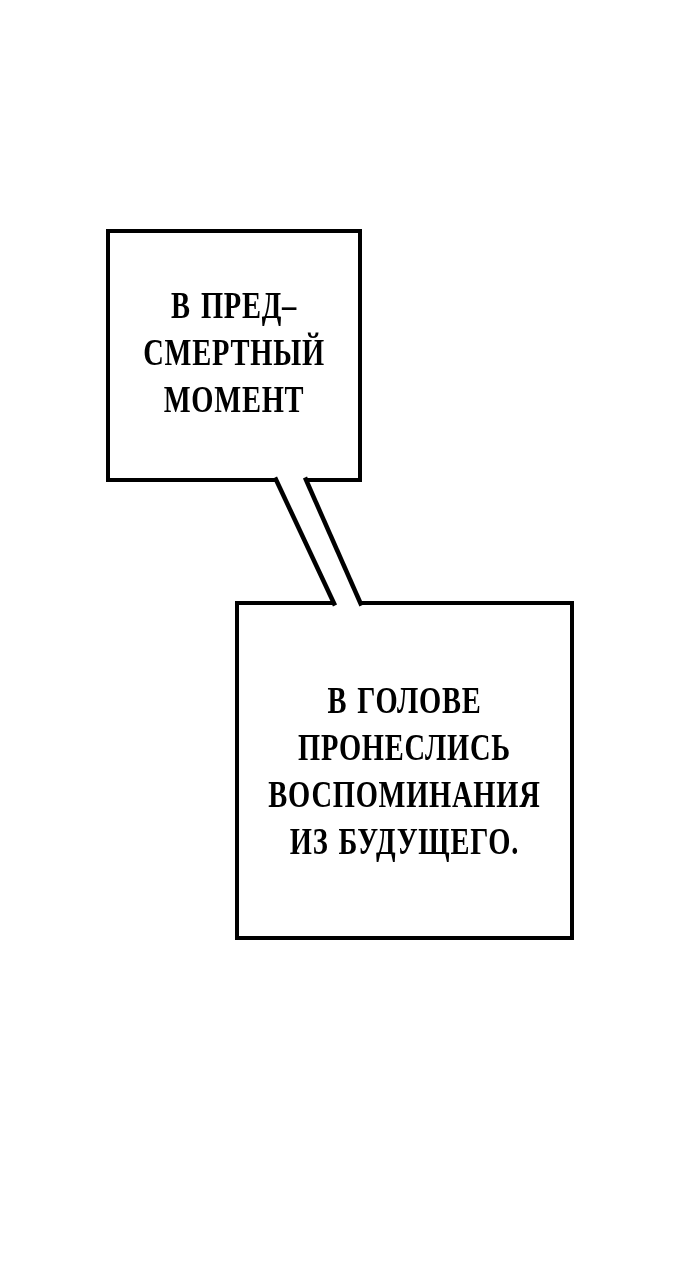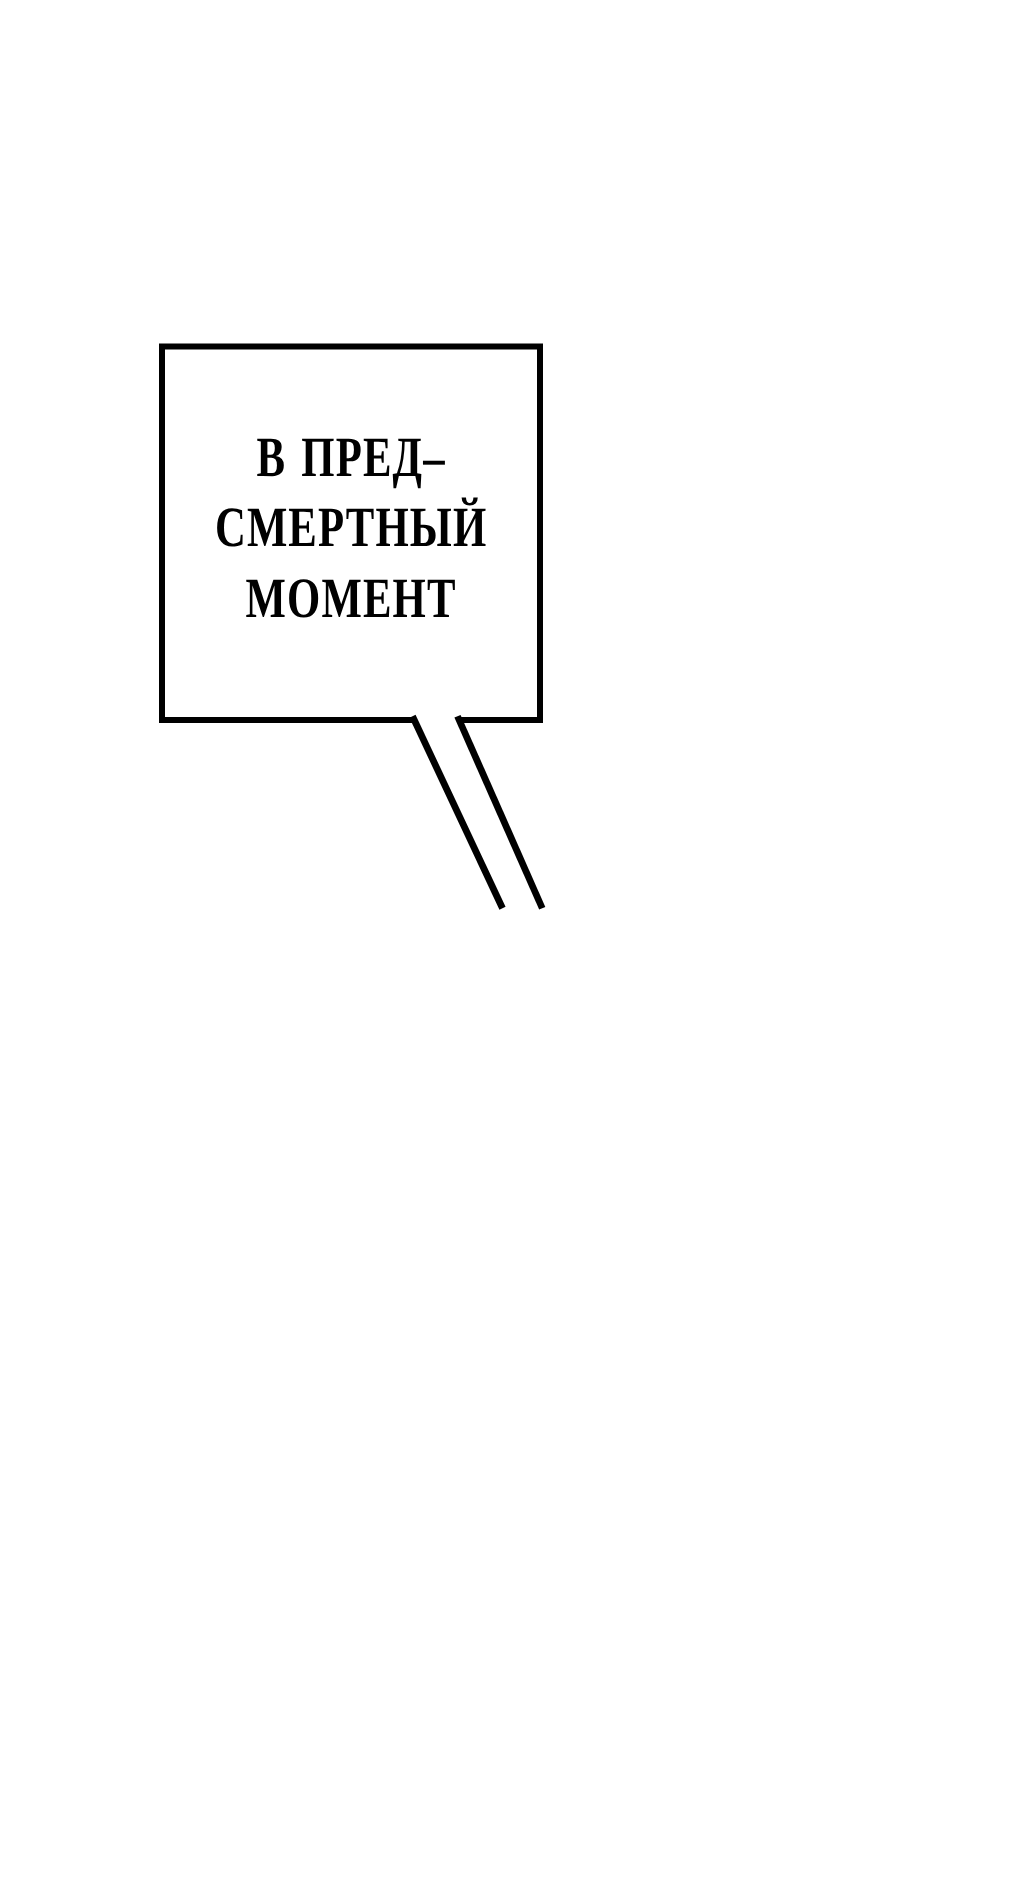--- a/index.html
+++ b/index.html
@@ -69,20 +69,28 @@
 <div class="page">
 
   <div class="bubble bubble-top">
     <div class="bubble-text">
       <span class="text-line">В ПРЕД–</span>
       <span class="text-line">СМЕРТНЫЙ</span>
       <span class="text-line">МОМЕНТ</span>
     </div>
   </div>
 
+  <div class="bubble bubble-bottom">
+    <div class="bubble-text">
+      <span class="text-line">В ГОЛОВЕ</span>
+      <span class="text-line">ПРОНЕСЛИСЬ</span>
+      <span class="text-line">ВОСПОМИНАНИЯ</span>
+      <span class="text-line">ИЗ БУДУЩЕГО.</span>
+    </div>
+  </div>
 
   <svg class="tail-overlay" viewBox="0 0 690 1269" xmlns="http://www.w3.org/2000/svg">
 
     <polygon points="271.2,472 301.4,472 364.2,610 337.4,610" fill="#ffffff"></polygon>
     <line x1="275" y1="477.5" x2="335" y2="605.5" stroke-width="4.5" stroke="#000000"></line>
     <line x1="305" y1="477.5" x2="361.5" y2="605.5" stroke-width="4.5" stroke="#000000"></line>
   </svg>
 
 </div>
 

